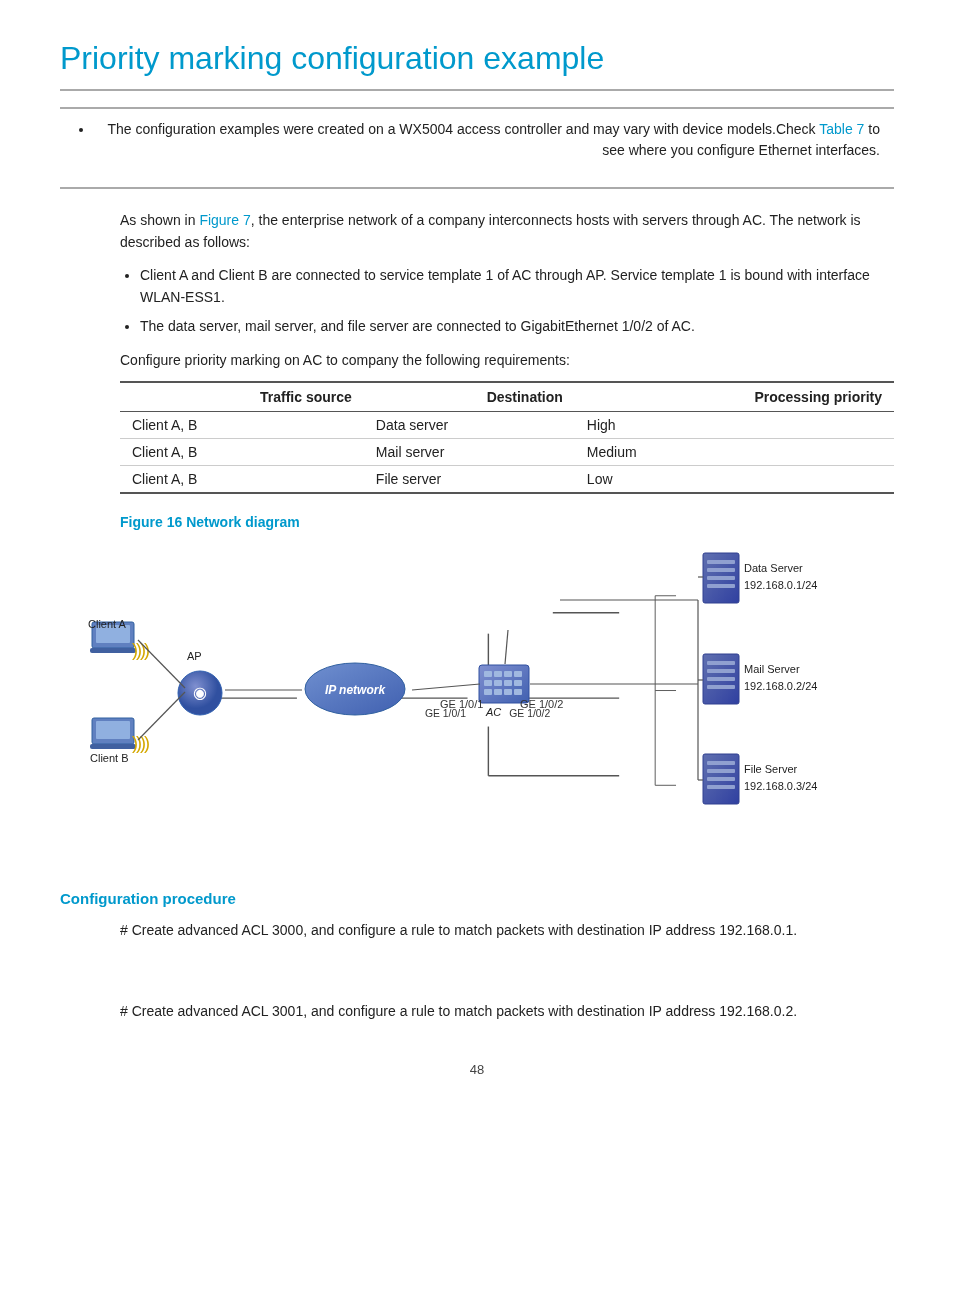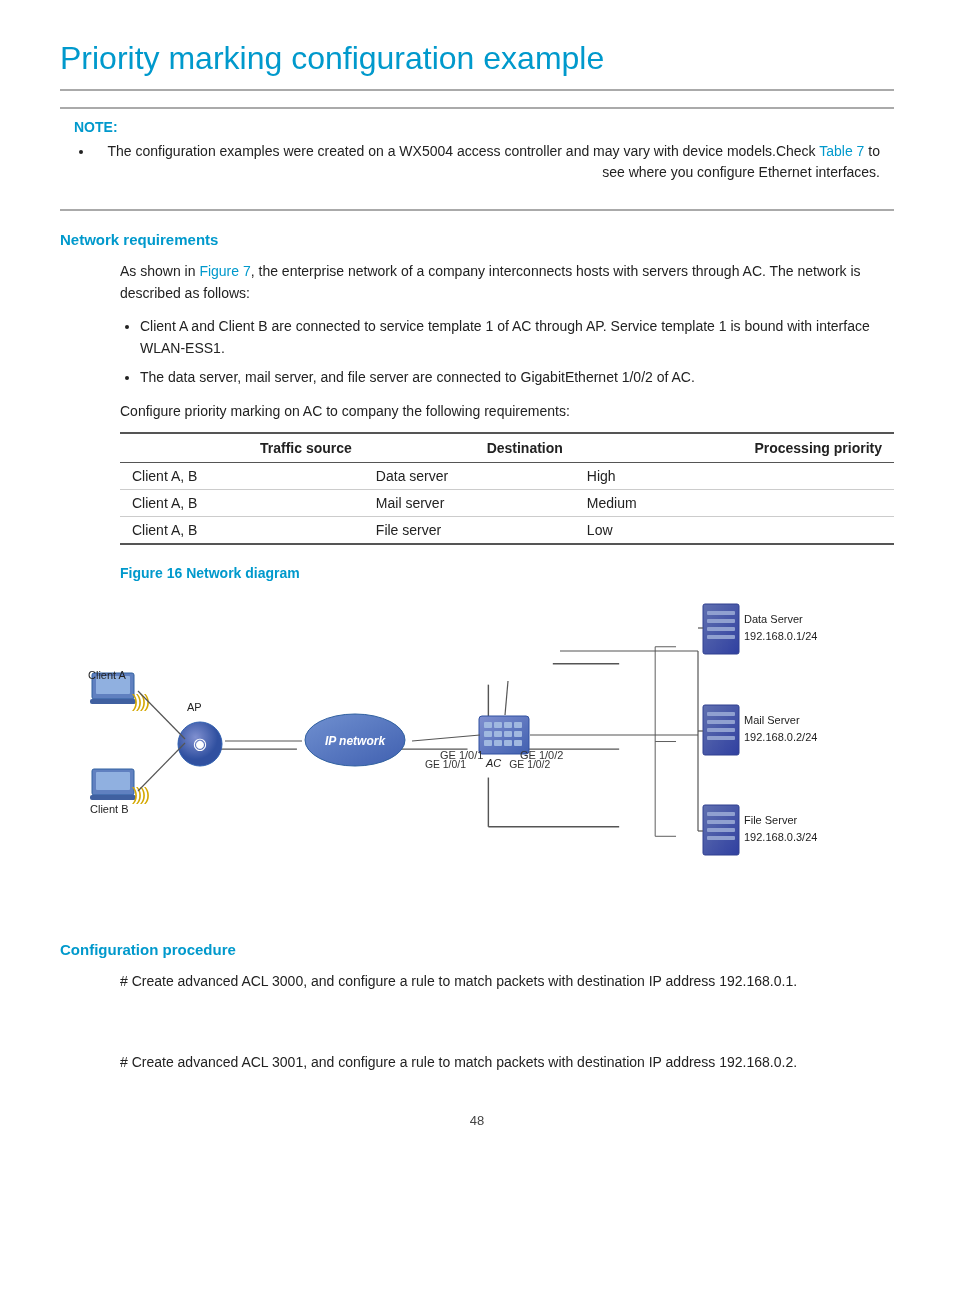--- a/index.html
+++ b/index.html
@@ -119,30 +119,28 @@
       color: #444;
     }
   </style>
 </head>
 <body>
 
 <h1 class="page-title">Priority marking configuration example</h1>
 <hr class="title-rule">
 
 <div class="note-box">
-  <div class="note-label">NOTE:</div>
   <ul>
     <li>
       The configuration examples were created on a WX5004 access controller and may vary with device models.Check <a class="inline-link">Table 7</a> to see where you configure Ethernet interfaces.
     </li>
   </ul>
 </div>
 
 <div class="config-section">
-  <div class="section-heading">Network requirements</div>
   <div class="section-body">
     <p>
       As shown in <a class="inline-link">Figure 7</a>, the enterprise network of a company interconnects hosts with servers through AC. The network is described as follows:
     </p>
     <ul>
       <li>Client A and Client B are connected to service template 1 of AC through AP. Service template 1 is bound with interface WLAN-ESS1.</li>
       <li>The data server, mail server, and file server are connected to GigabitEthernet 1/0/2 of AC.</li>
     </ul>
     <p>Configure priority marking on AC to company the following requirements:</p>
 

